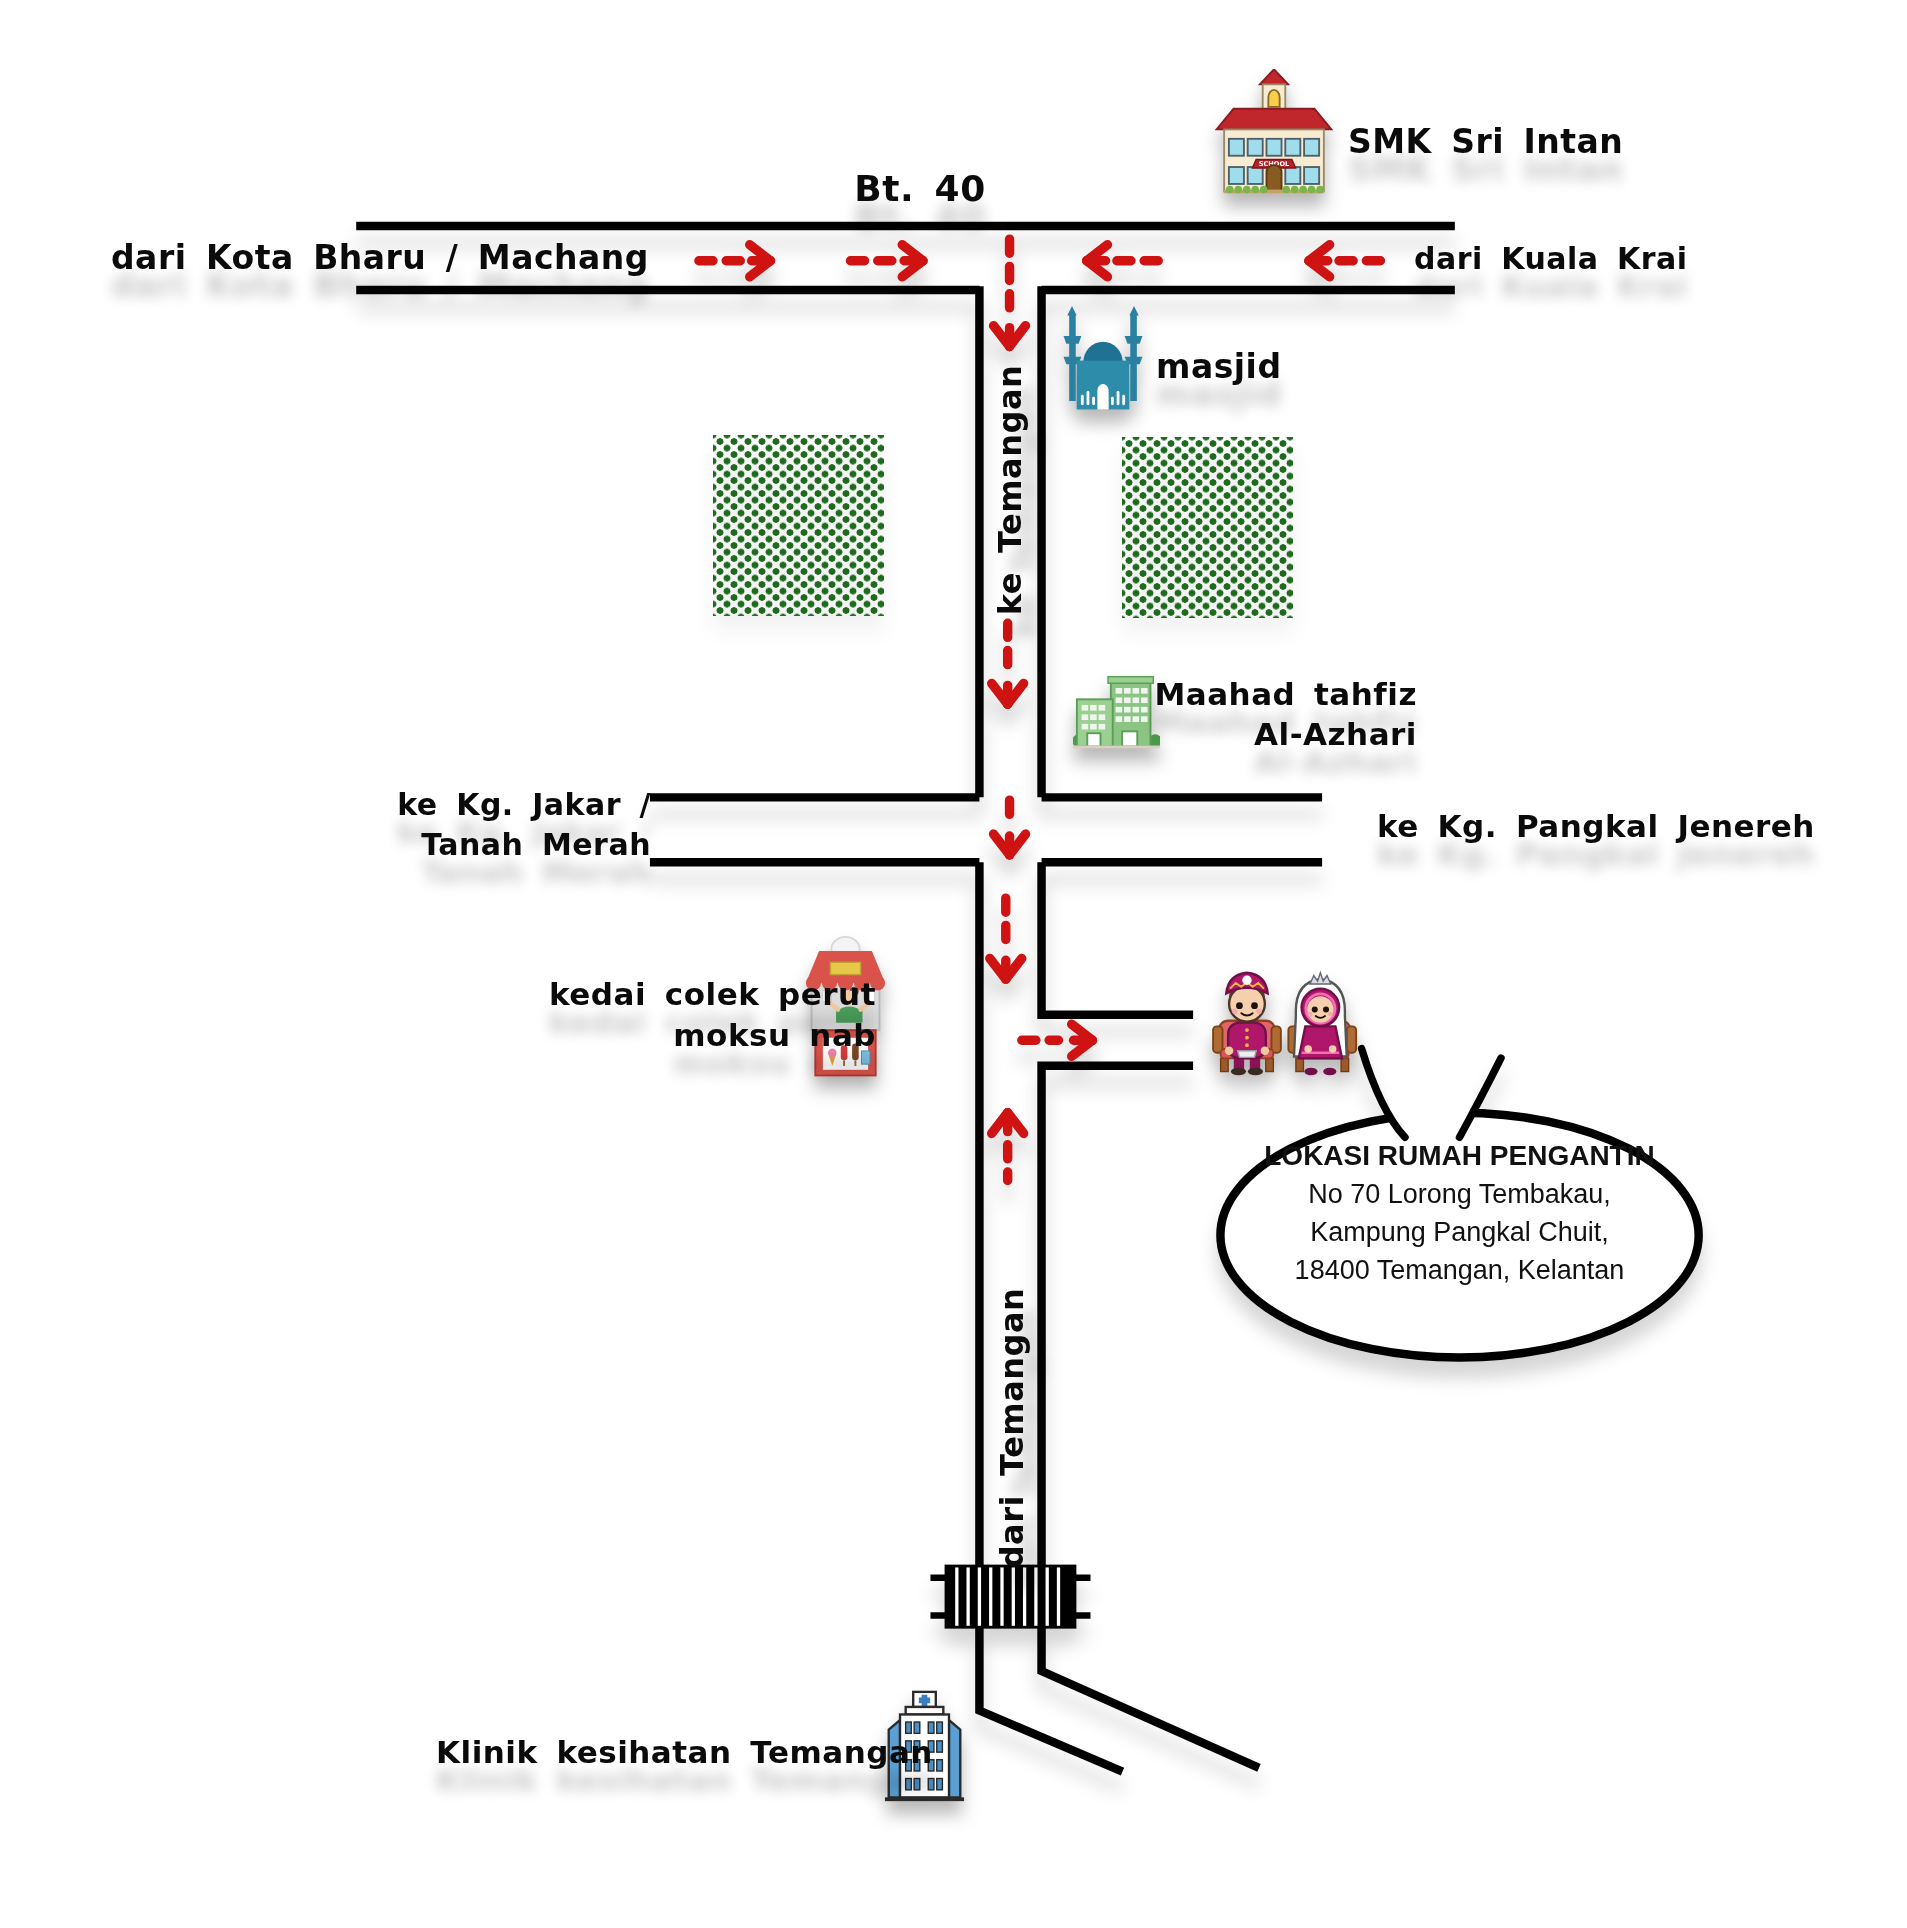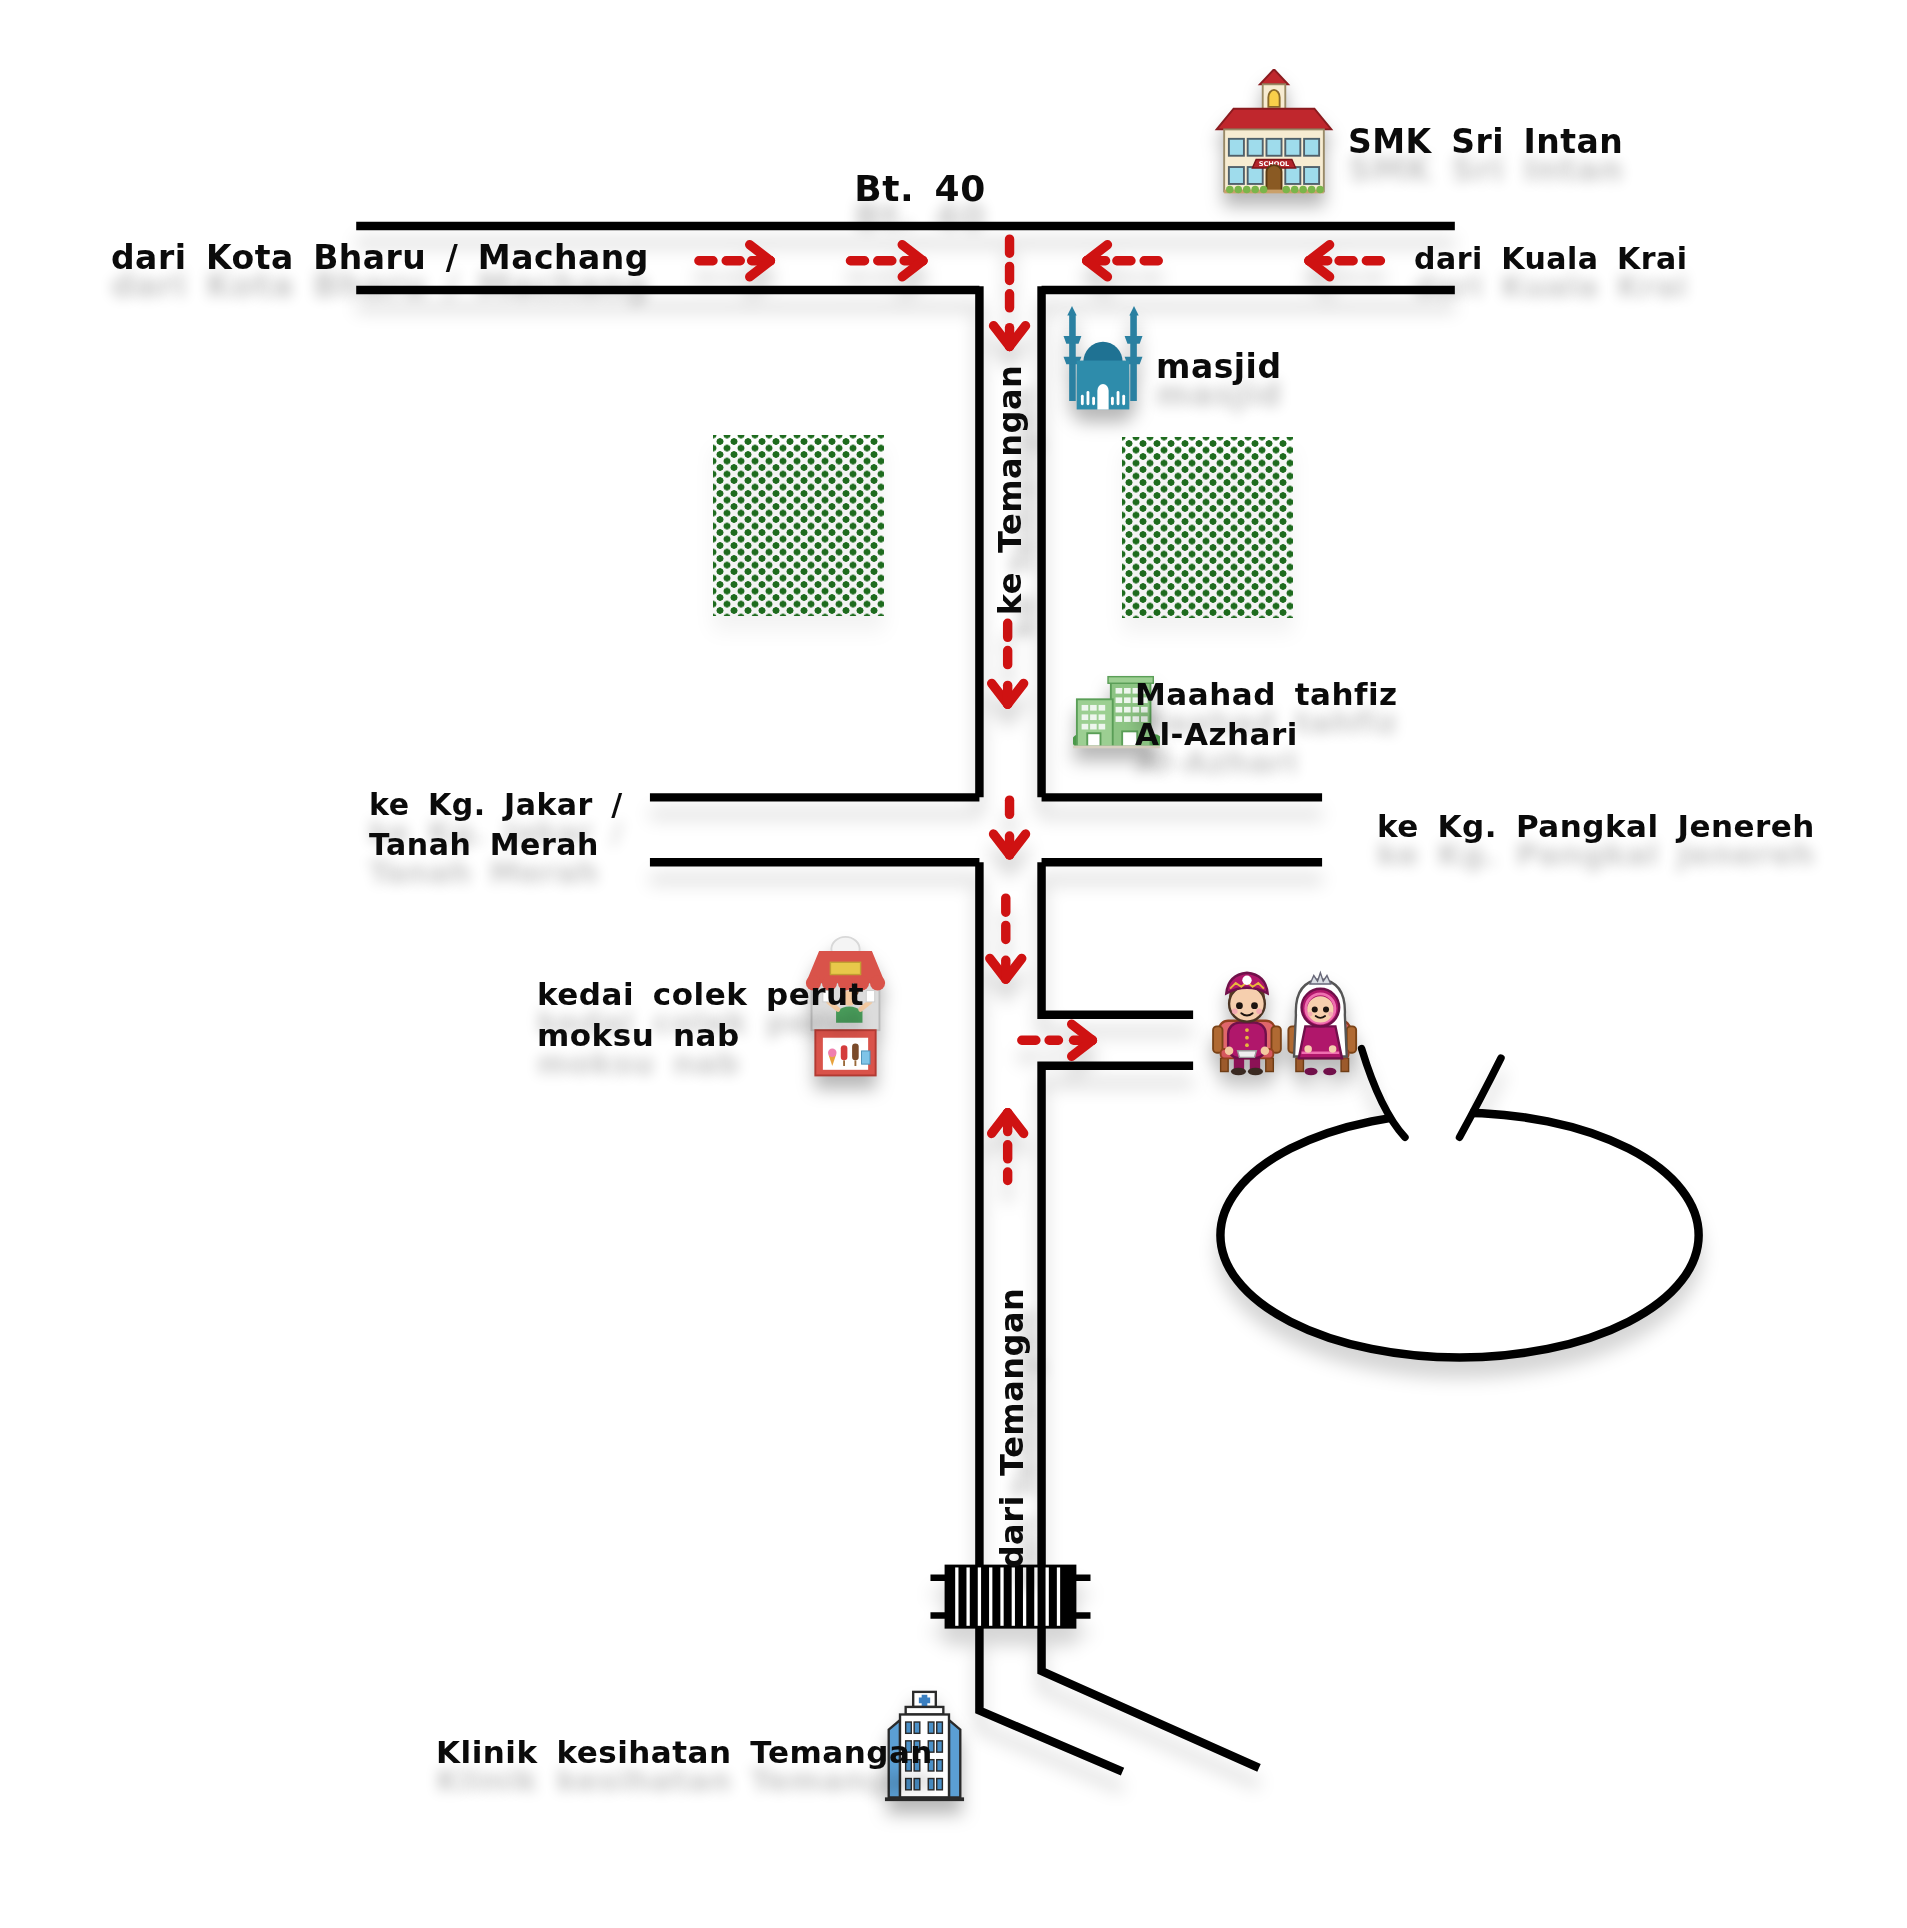--- a/index.html
+++ b/index.html
@@ -1,21 +1,21 @@
 <!DOCTYPE html>
 <html style="font-size:15px"><head>
 <meta charset="utf-8">
 <style>
   html,body{margin:0;padding:0;background:#fff;}
   #stage{position:relative;width:1908px;height:1928px;background:#ffffff;overflow:hidden;
          font-family:"DejaVu Sans",sans-serif;}
   .lbl{position:absolute;font-weight:700;color:#0b0b0b;white-space:nowrap;
        letter-spacing:0.5px;word-spacing:7.5px;
        text-shadow:0 28px 13px rgba(0,0,0,.22);}
-  .lbl.center{text-align:left;white-space:normal;}
+  .lbl.center{text-align:right;white-space:normal;}
   .vwrap{position:absolute;display:flex;align-items:center;justify-content:center;}
   .vwrap .vtext{transform:rotate(-90deg);transform-origin:center;white-space:nowrap;
        font-weight:700;color:#0b0b0b;letter-spacing:0.5px;word-spacing:7.5px;
        text-shadow:-22.6px 13px 13px rgba(0,0,0,.22);}
   .veg{position:absolute;width:171px;height:181px;
        background-image:radial-gradient(#1e6b1e 3.2px,transparent 3.8px),
                         radial-gradient(#1e6b1e 3.2px,transparent 3.8px);
        background-size:14px 13px;background-position:0 0,7px 6.6px;
        filter:drop-shadow(0 15px 9.4px rgba(0,0,0,.12));}
   svg.base{position:absolute;left:0;top:0;filter:drop-shadow(0 17px 8.5px rgba(0,0,0,.16));}
@@ -409,15 +409,21 @@
     <div>kedai colek perut</div>
     <div>moksu nab</div>
   </div>
 
   <div class="vwrap" style="left:890px;top:1409px;width:245px;height:38px;">
     <span class="vtext" style="font-size:32px;">dari Temangan</span>
   </div>
 
   <div class="lbl" style="left:436px;top:1734px;font-size:31px;">Klinik kesihatan Temangan</div>
 
+  <div class="callout-box">
+    <div class="callout-title">LOKASI RUMAH PENGANTIN</div>
+    <div class="callout-line">No 70 Lorong Tembakau,</div>
+    <div class="callout-line">Kampung Pangkal Chuit,</div>
+    <div class="callout-line">18400 Temangan, Kelantan</div>
+  </div>
 
 </div>
 
 
 </body></html>

